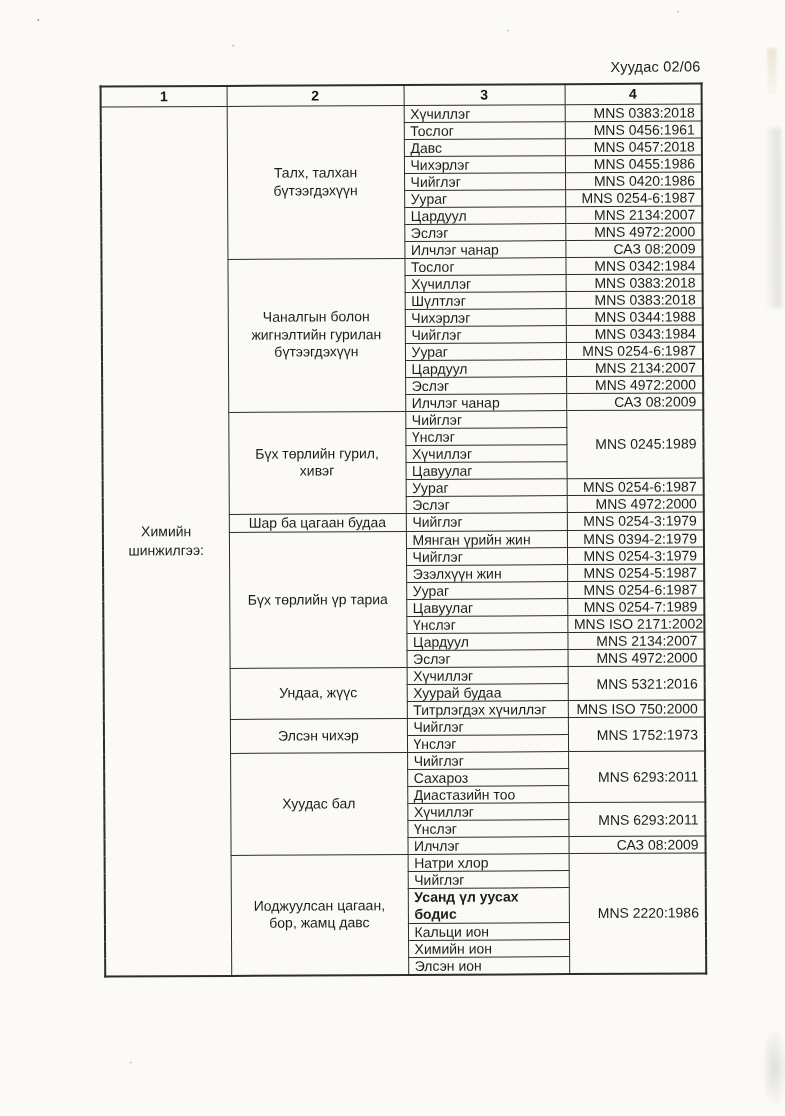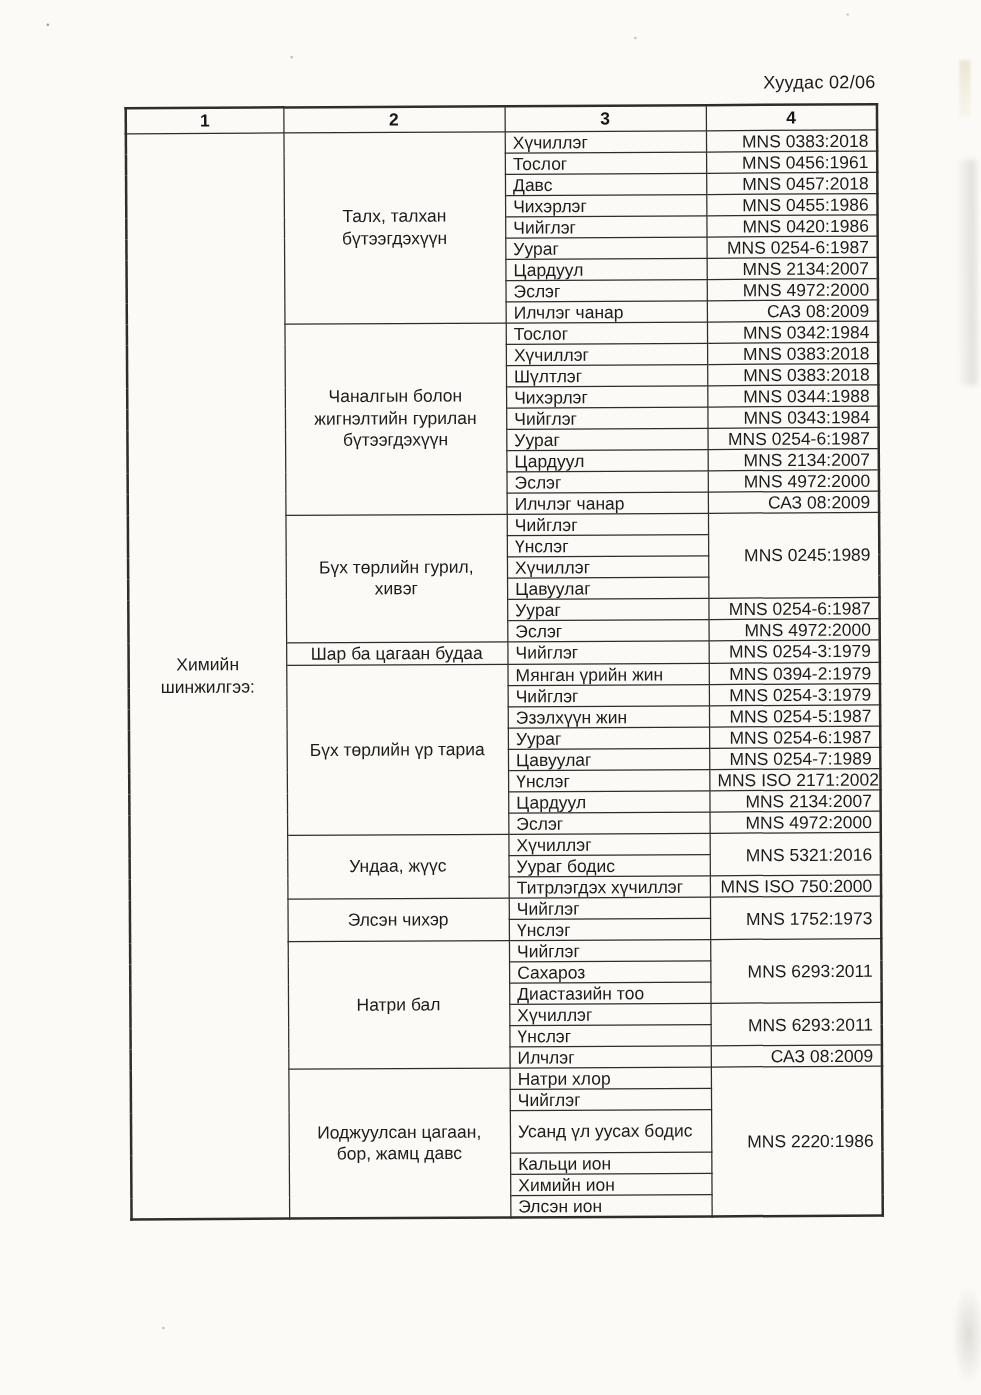--- a/index.html
+++ b/index.html
@@ -42,21 +42,21 @@
   }
   .product-cell {
     text-align:center; vertical-align:middle; line-height:1.25;
     padding:0 8px;
     margin-top:20px;
   }
   .param-cell {
     height:16.5px; padding:0 6px; white-space:nowrap; overflow:hidden;
     vertical-align:middle;
   }
-  .param-cell.tall { height:34px; white-space:normal; line-height:1.2; }
+  .param-cell.tall { height:34px; white-space:normal; line-height:1.2;font-weight:bold; }
   .standard-cell {
     padding:0 6px; vertical-align:middle; white-space:nowrap; overflow:hidden;text-align:right;
   }
   
   .smudge { position:absolute; pointer-events:none; }
   .smudge-1 {
     right:2px; top:130px; width:16px; height:180px;
     background:linear-gradient(90deg, rgba(120,115,105,0) 0%, rgba(120,115,105,0.18) 80%);
     filter:blur(2px);
   }
@@ -236,36 +236,36 @@
         <tr>
           <td class="param-cell">Эслэг</td>
           <td class="standard-cell">MNS 4972:2000</td>
         </tr>
         <tr>
           <td rowspan="3" class="product-cell">Ундаа, жүүс</td>
           <td class="param-cell">Хүчиллэг</td>
           <td class="standard-cell" rowspan="2">MNS 5321:2016</td>
         </tr>
         <tr>
-          <td class="param-cell">Уураг бодис</td>
+          <td class="param-cell">Хуурай будаа</td>
         </tr>
         <tr>
           <td class="param-cell">Титрлэгдэх хүчиллэг</td>
           <td class="standard-cell">MNS ISO 750:2000</td>
         </tr>
         <tr>
           <td rowspan="2" class="product-cell">Элсэн чихэр</td>
           <td class="param-cell">Чийглэг</td>
           <td class="standard-cell" rowspan="2">MNS 1752:1973</td>
         </tr>
         <tr>
           <td class="param-cell">Үнслэг</td>
         </tr>
         <tr>
-          <td rowspan="6" class="product-cell">Натри бал</td>
+          <td rowspan="6" class="product-cell">Хуудас бал</td>
           <td class="param-cell">Чийглэг</td>
           <td class="standard-cell" rowspan="3">MNS 6293:2011</td>
         </tr>
         <tr>
           <td class="param-cell">Сахароз</td>
         </tr>
         <tr>
           <td class="param-cell">Диастазийн тоо</td>
         </tr>
         <tr>

